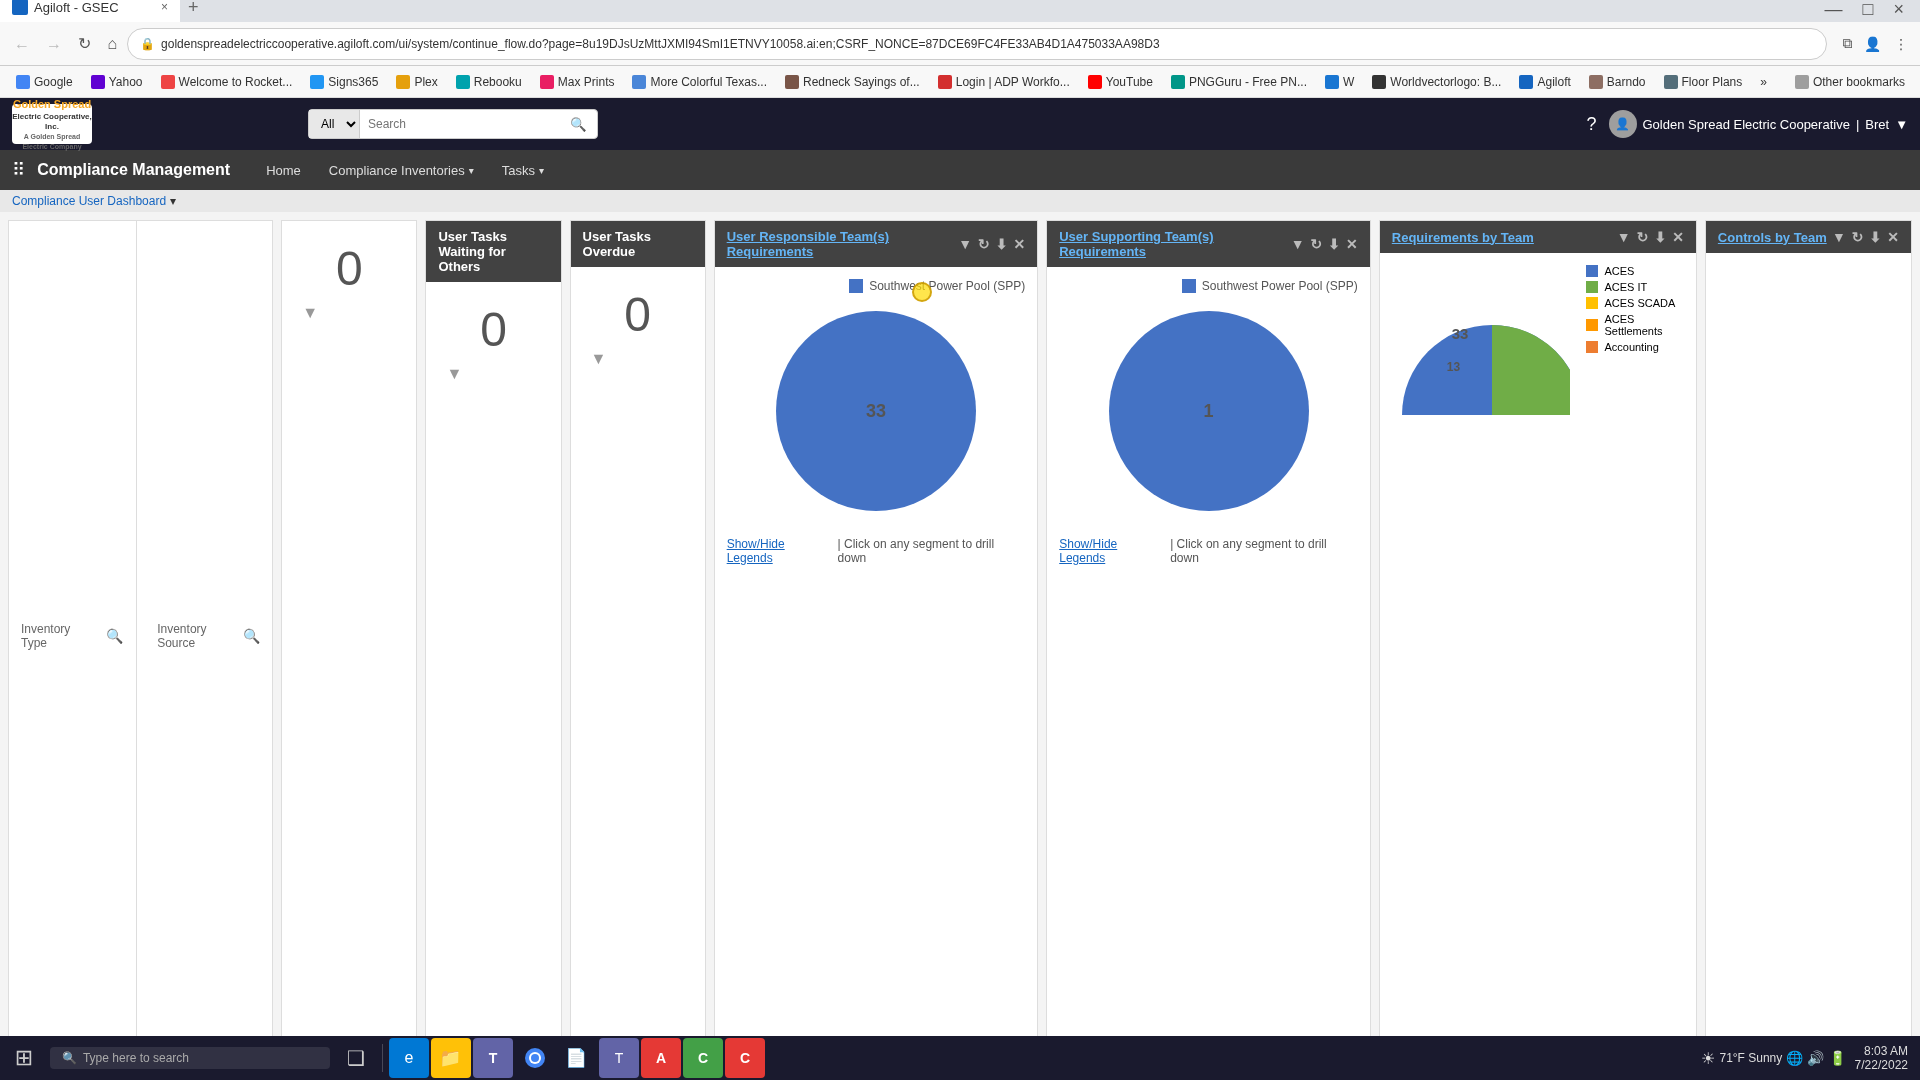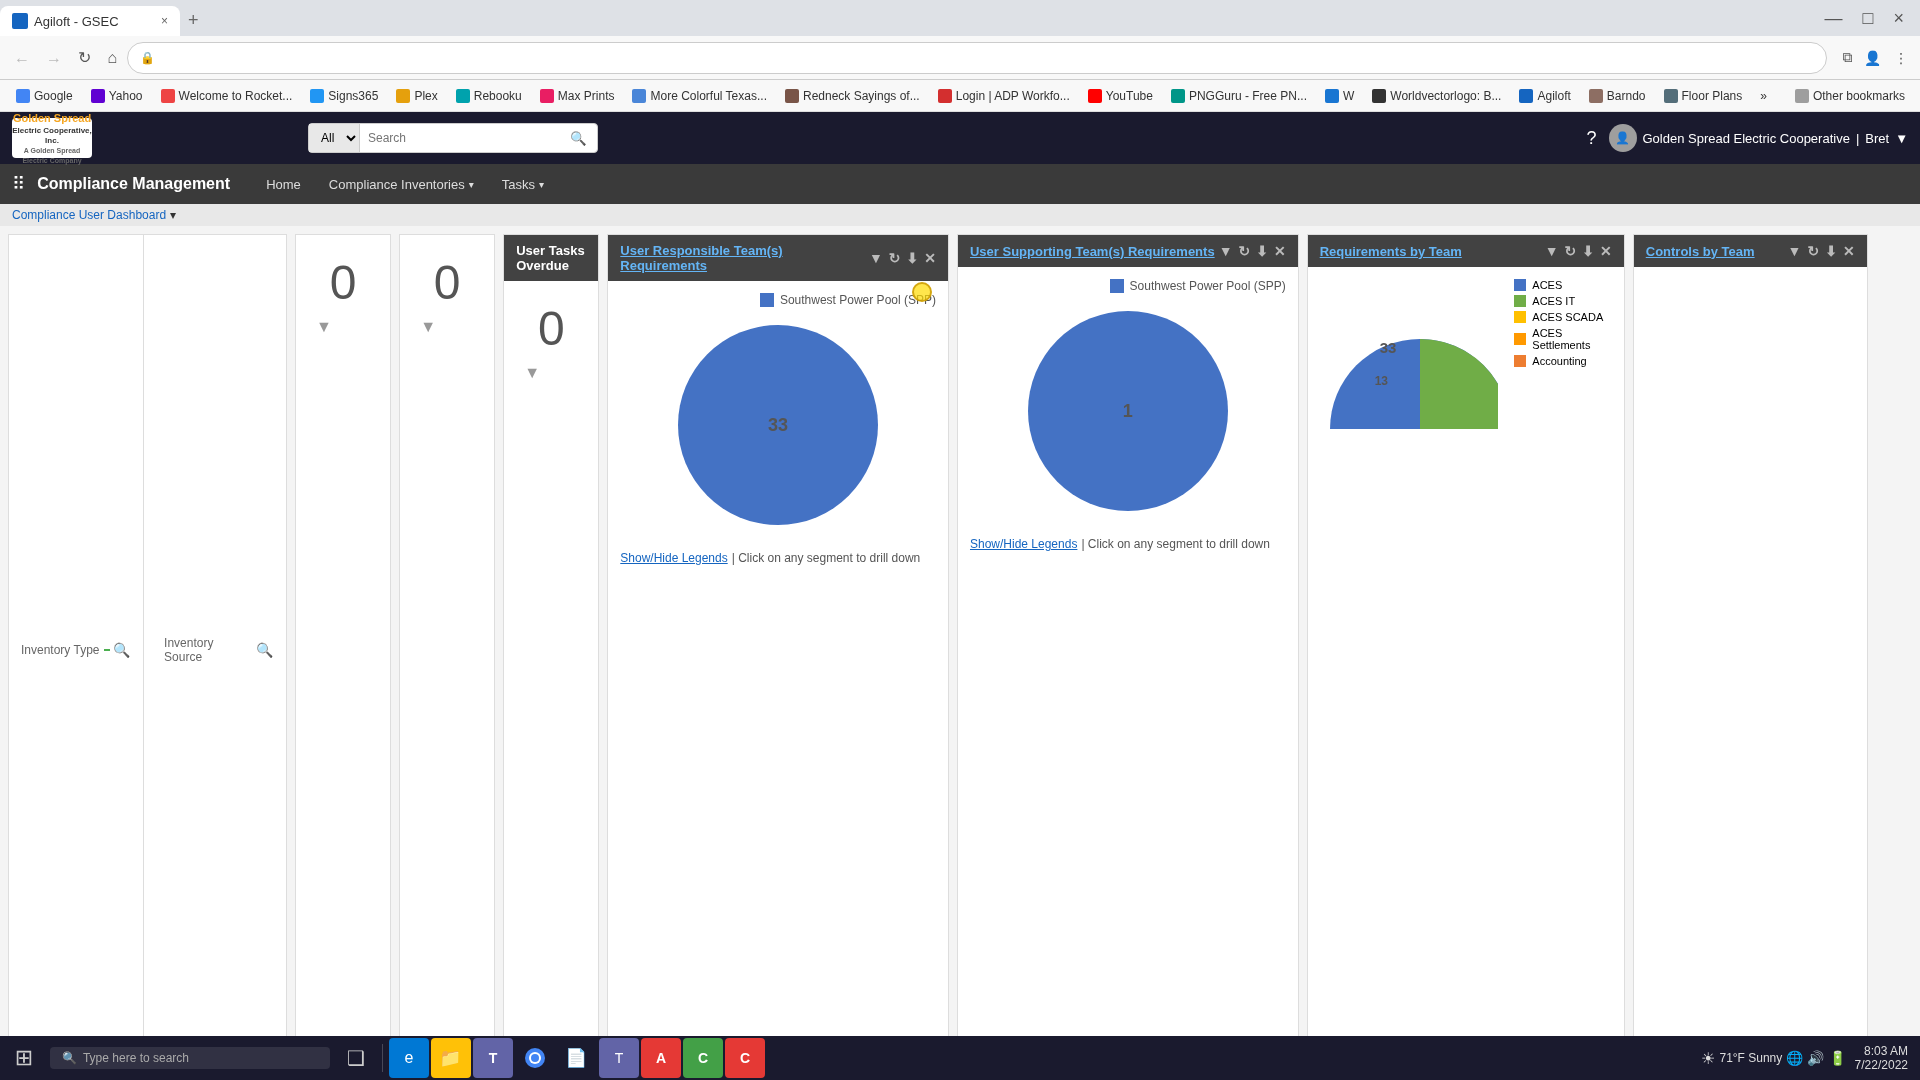--- a/index.html
+++ b/index.html
@@ -1,17 +1,17 @@
 <!DOCTYPE html>
 <html><head>
   <meta charset="utf-8">
   <style>
     * { margin: 0; padding: 0; box-sizing: border-box; }
     body { font-family: Arial, sans-serif; font-size: 13px; background: #f0f0f0; overflow: hidden; width: 1920px; height: 1080px; }
-    .tab-bar { display: flex; align-items: flex-start; background: #dee1e6; padding: 6px 0 0 0; height: 36px; }
+    .tab-bar { display: flex; align-items: flex-end; background: #dee1e6; padding: 6px 0 0 0; height: 22px; }
     .tab { display: flex; align-items: center; background: #fff; border-radius: 8px 8px 0 0; padding: 0 12px; height: 30px; font-size: 13px; color: #333; min-width: 180px; gap: 6px; }
     .tab-favicon { width: 16px; height: 16px; background: #4285f4; border-radius: 2px; flex-shrink: 0; }
     .tab-close { margin-left: auto; color: #666; cursor: pointer; font-size: 12px; }
     .tab-new { background: none; border: none; padding: 4px 8px; font-size: 18px; color: #666; cursor: pointer; }
     .tab-controls { margin-left: auto; display: flex; gap: 4px; padding-right: 8px; }
     .tab-ctrl-btn { background: none; border: none; font-size: 18px; color: #555; cursor: pointer; padding: 2px 8px; }
 
     .nav-bar { background: #f8f8f8; border-bottom: 1px solid #ccc; height: 44px; display: flex; align-items: center; padding: 0 8px; gap: 4px; }
     .nav-btn { background: none; border: none; font-size: 16px; color: #555; cursor: pointer; padding: 4px 6px; border-radius: 4px; }
     .nav-btn.disabled { color: #bbb; }
@@ -146,20 +146,21 @@
     </div>
   </div>
 
   <div class="nav-bar">
     <button class="nav-btn disabled">←</button>
     <button class="nav-btn disabled">→</button>
     <button class="nav-btn">↻</button>
     <button class="nav-btn">⌂</button>
     <div class="address-bar">
       <span>🔒</span>
+      <span class="address-bar-url">goldenspreadelectriccooperative.agiloft.com/ui/system/continue_flow.do?page=8u19DJsUzMttJXMI94SmI1ETNVY10058.ai:en;CSRF_NONCE=87DCE69FC4FE33AB4D1A475033AA98D3</span>
     </div>
     <div class="nav-icons">
       <button class="nav-icon-btn">⧉</button>
       <button class="nav-icon-btn">👤</button>
       <button class="nav-icon-btn">⋮</button>
     </div>
   </div>
 
   <div class="bookmarks-bar">
     <div class="bookmark-item">
@@ -309,20 +310,23 @@
     </div>
 
     <div class="stats-row">
       <div class="stat-card">
         <div class="stat-body">
           <span class="stat-number">0</span>
           <span class="stat-filter-icon">▼</span>
         </div>
       </div>
       <div class="stat-card">
+        <div class="stat-header">
+          <span>User Tasks Waiting for Others</span>
+        </div>
         <div class="stat-body">
           <span class="stat-number">0</span>
           <span class="stat-filter-icon">▼</span>
         </div>
       </div>
       <div class="stat-card">
         <div class="stat-header">
           <span>User Tasks Overdue</span>
         </div>
         <div class="stat-body">

